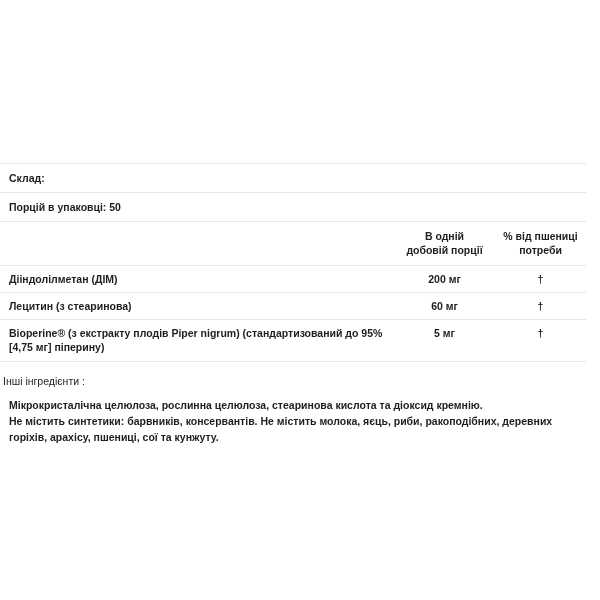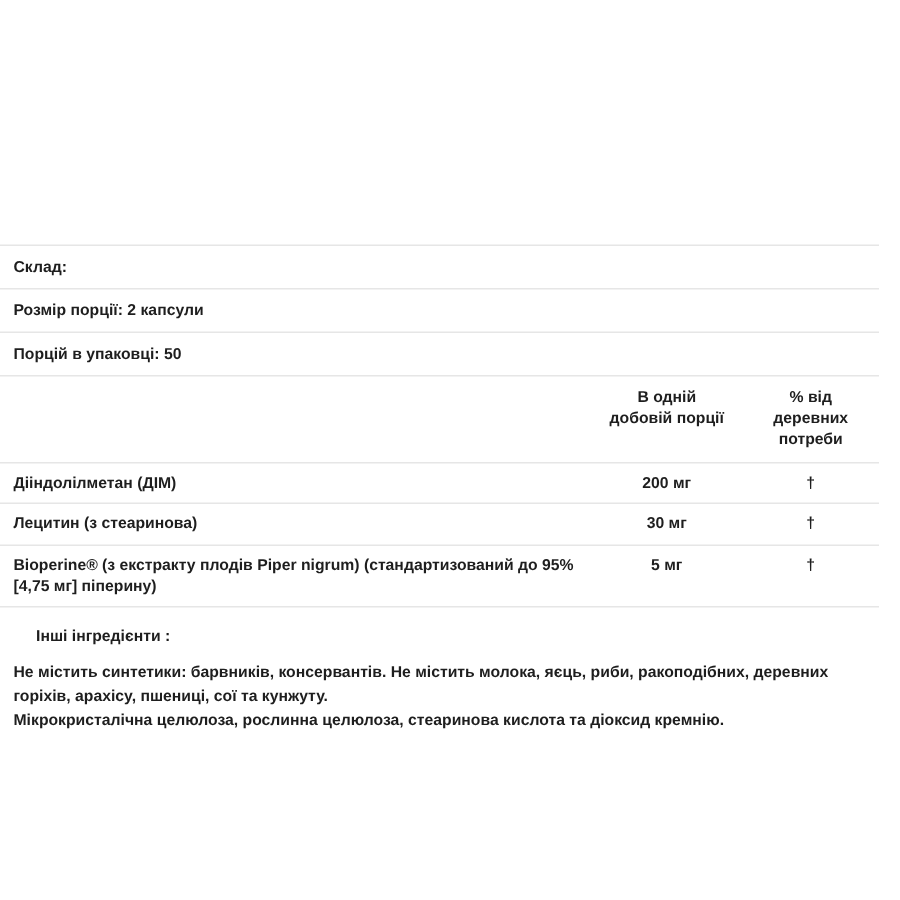--- a/index.html
+++ b/index.html
@@ -87,23 +87,23 @@
   }
 
   .footnote td {
     font-weight: bold;
     padding-top: 7px;
     padding-bottom: 7px;
   }
 
   .other-title {
     font-size: 10.5px;
-    font-weight: bold;
+    font-weight: normal;
     color: #1e1e1e;
-    padding: 12px 9px 0 24px;
+    padding: 12px 9px 0 3px;
     line-height: 1.35;
   }
 
   .other-body {
     font-size: 10.5px;
     font-weight: bold;
     color: #1e1e1e;
     padding: 9px 9px 0 9px;
     line-height: 1.55;
     max-width: 580px;
@@ -129,57 +129,54 @@
         <col class="c-name">
         <col class="c-amt">
         <col class="c-dv">
       </colgroup>
       <tbody>
 
         <tr class="row-head">
           <td colspan="3">Склад:</td>
         </tr>
 
-        <tr class="row-meta">
-          <td colspan="3">Розмір порції: 2 капсули</td>
-        </tr>
 
         <tr class="row-meta">
           <td colspan="3">Порцій в упаковці: 50</td>
         </tr>
 
         <tr class="colhead">
           <td class="blank"></td>
           <td>В одній добовій порції</td>
-          <td>% від деревних потреби</td>
+          <td>% від пшениці потреби</td>
         </tr>
 
         <tr>
           <td class="ingredient-cell">Дііндолілметан (ДІМ)</td>
           <td class="amount">200 мг</td>
           <td class="dv dagger">†</td>
         </tr>
 
         <tr>
           <td class="ingredient-cell">Лецитин (з стеаринова)</td>
-          <td class="amount">30 мг</td>
+          <td class="amount">60 мг</td>
           <td class="dv dagger">†</td>
         </tr>
 
         <tr>
           <td class="ingredient-cell">Bioperine® (з екстракту плодів Piper nigrum) (стандартизований до 95% [4,75 мг] піперину)</td>
           <td class="amount">5 мг</td>
           <td class="dv dagger">†</td>
         </tr>
 
 
       </tbody>
     </table>
 
     <div class="other-title">Інші інгредієнти :</div>
 
     <div class="other-body">
+      <p>Мікрокристалічна целюлоза, рослинна целюлоза, стеаринова кислота та діоксид кремнію.</p>
       <p>Не містить синтетики: барвників, консервантів. Не містить молока, яєць, риби, ракоподібних, деревних горіхів, арахісу, пшениці, сої та кунжуту.</p>
-      <p>Мікрокристалічна целюлоза, рослинна целюлоза, стеаринова кислота та діоксид кремнію.</p>
     </div>
 
   </div>
 </div>
 
 </body></html>

